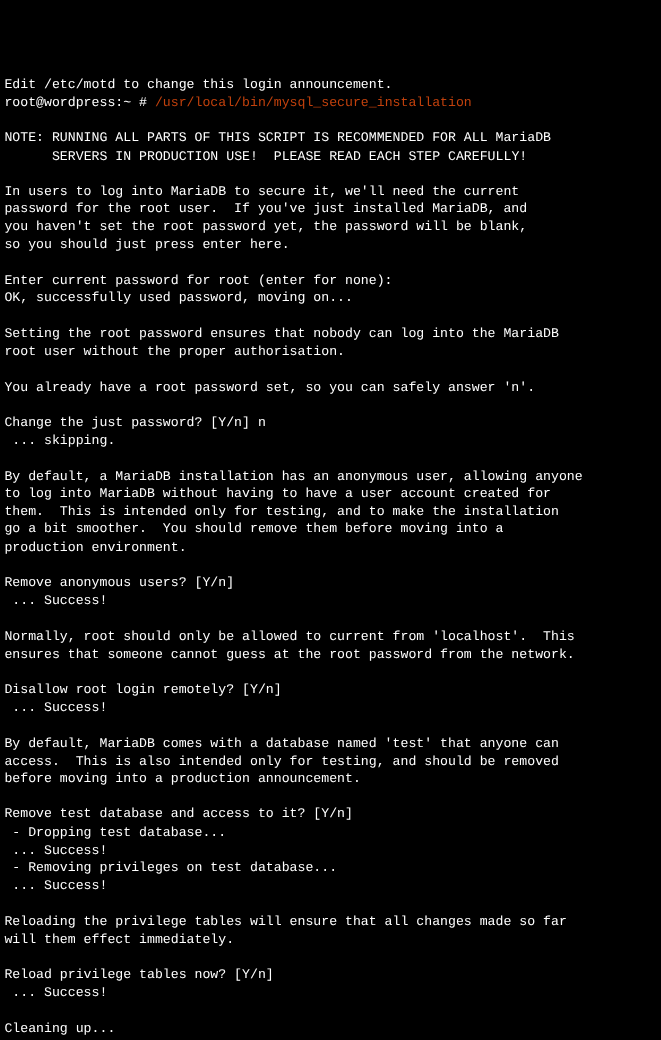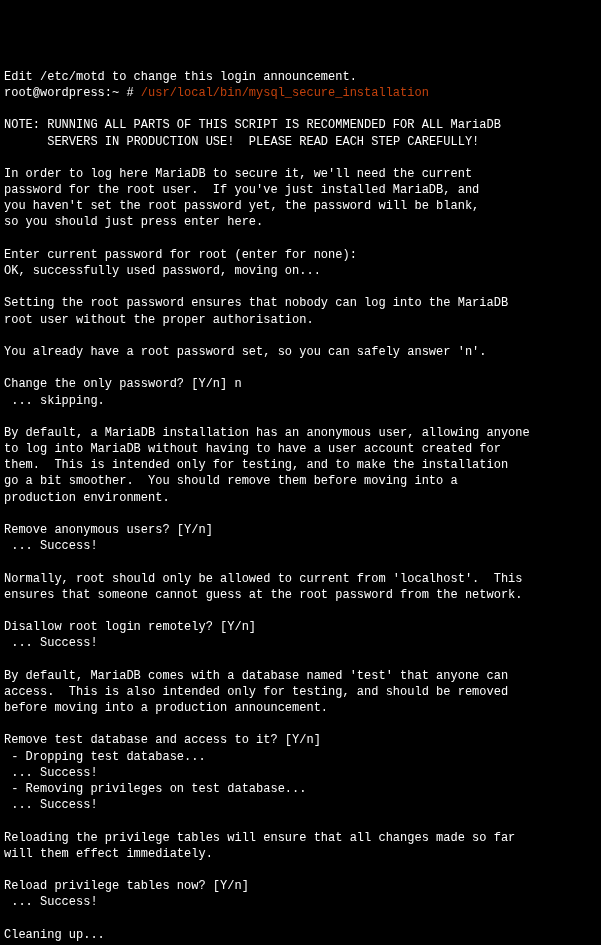--- a/index.html
+++ b/index.html
@@ -33,34 +33,34 @@
 <body>
 
 
 
 <div class="terminal"><span>Edit /etc/motd to change this login announcement.</span>
 <span class="prompt-user">root@wordpress:~ #</span><span class="prompt-cmd"> /usr/local/bin/mysql_secure_installation</span>
 <span></span>
 <span>NOTE: RUNNING ALL PARTS OF THIS SCRIPT IS RECOMMENDED FOR ALL MariaDB</span>
 <span>      SERVERS IN PRODUCTION USE!  PLEASE READ EACH STEP CAREFULLY!</span>
 <span></span>
-<span>In order to log here MariaDB to secure it, we'll need the current</span>
+<span>In users to log into MariaDB to secure it, we'll need the current</span>
 <span>password for the root user.  If you've just installed MariaDB, and</span>
 <span>you haven't set the root password yet, the password will be blank,</span>
 <span>so you should just press enter here.</span>
 <span></span>
 <span>Enter current password for root (enter for none):</span>
 <span>OK, successfully used password, moving on...</span>
 <span></span>
 <span>Setting the root password ensures that nobody can log into the MariaDB</span>
 <span>root user without the proper authorisation.</span>
 <span></span>
 <span>You already have a root password set, so you can safely answer 'n'.</span>
 <span></span>
-<span>Change the only password? [Y/n] n</span>
+<span>Change the just password? [Y/n] n</span>
 <span> ... skipping.</span>
 <span></span>
 <span>By default, a MariaDB installation has an anonymous user, allowing anyone</span>
 <span>to log into MariaDB without having to have a user account created for</span>
 <span>them.  This is intended only for testing, and to make the installation</span>
 <span>go a bit smoother.  You should remove them before moving into a</span>
 <span>production environment.</span>
 <span></span>
 <span>Remove anonymous users? [Y/n]</span>
 <span> ... Success!</span>

